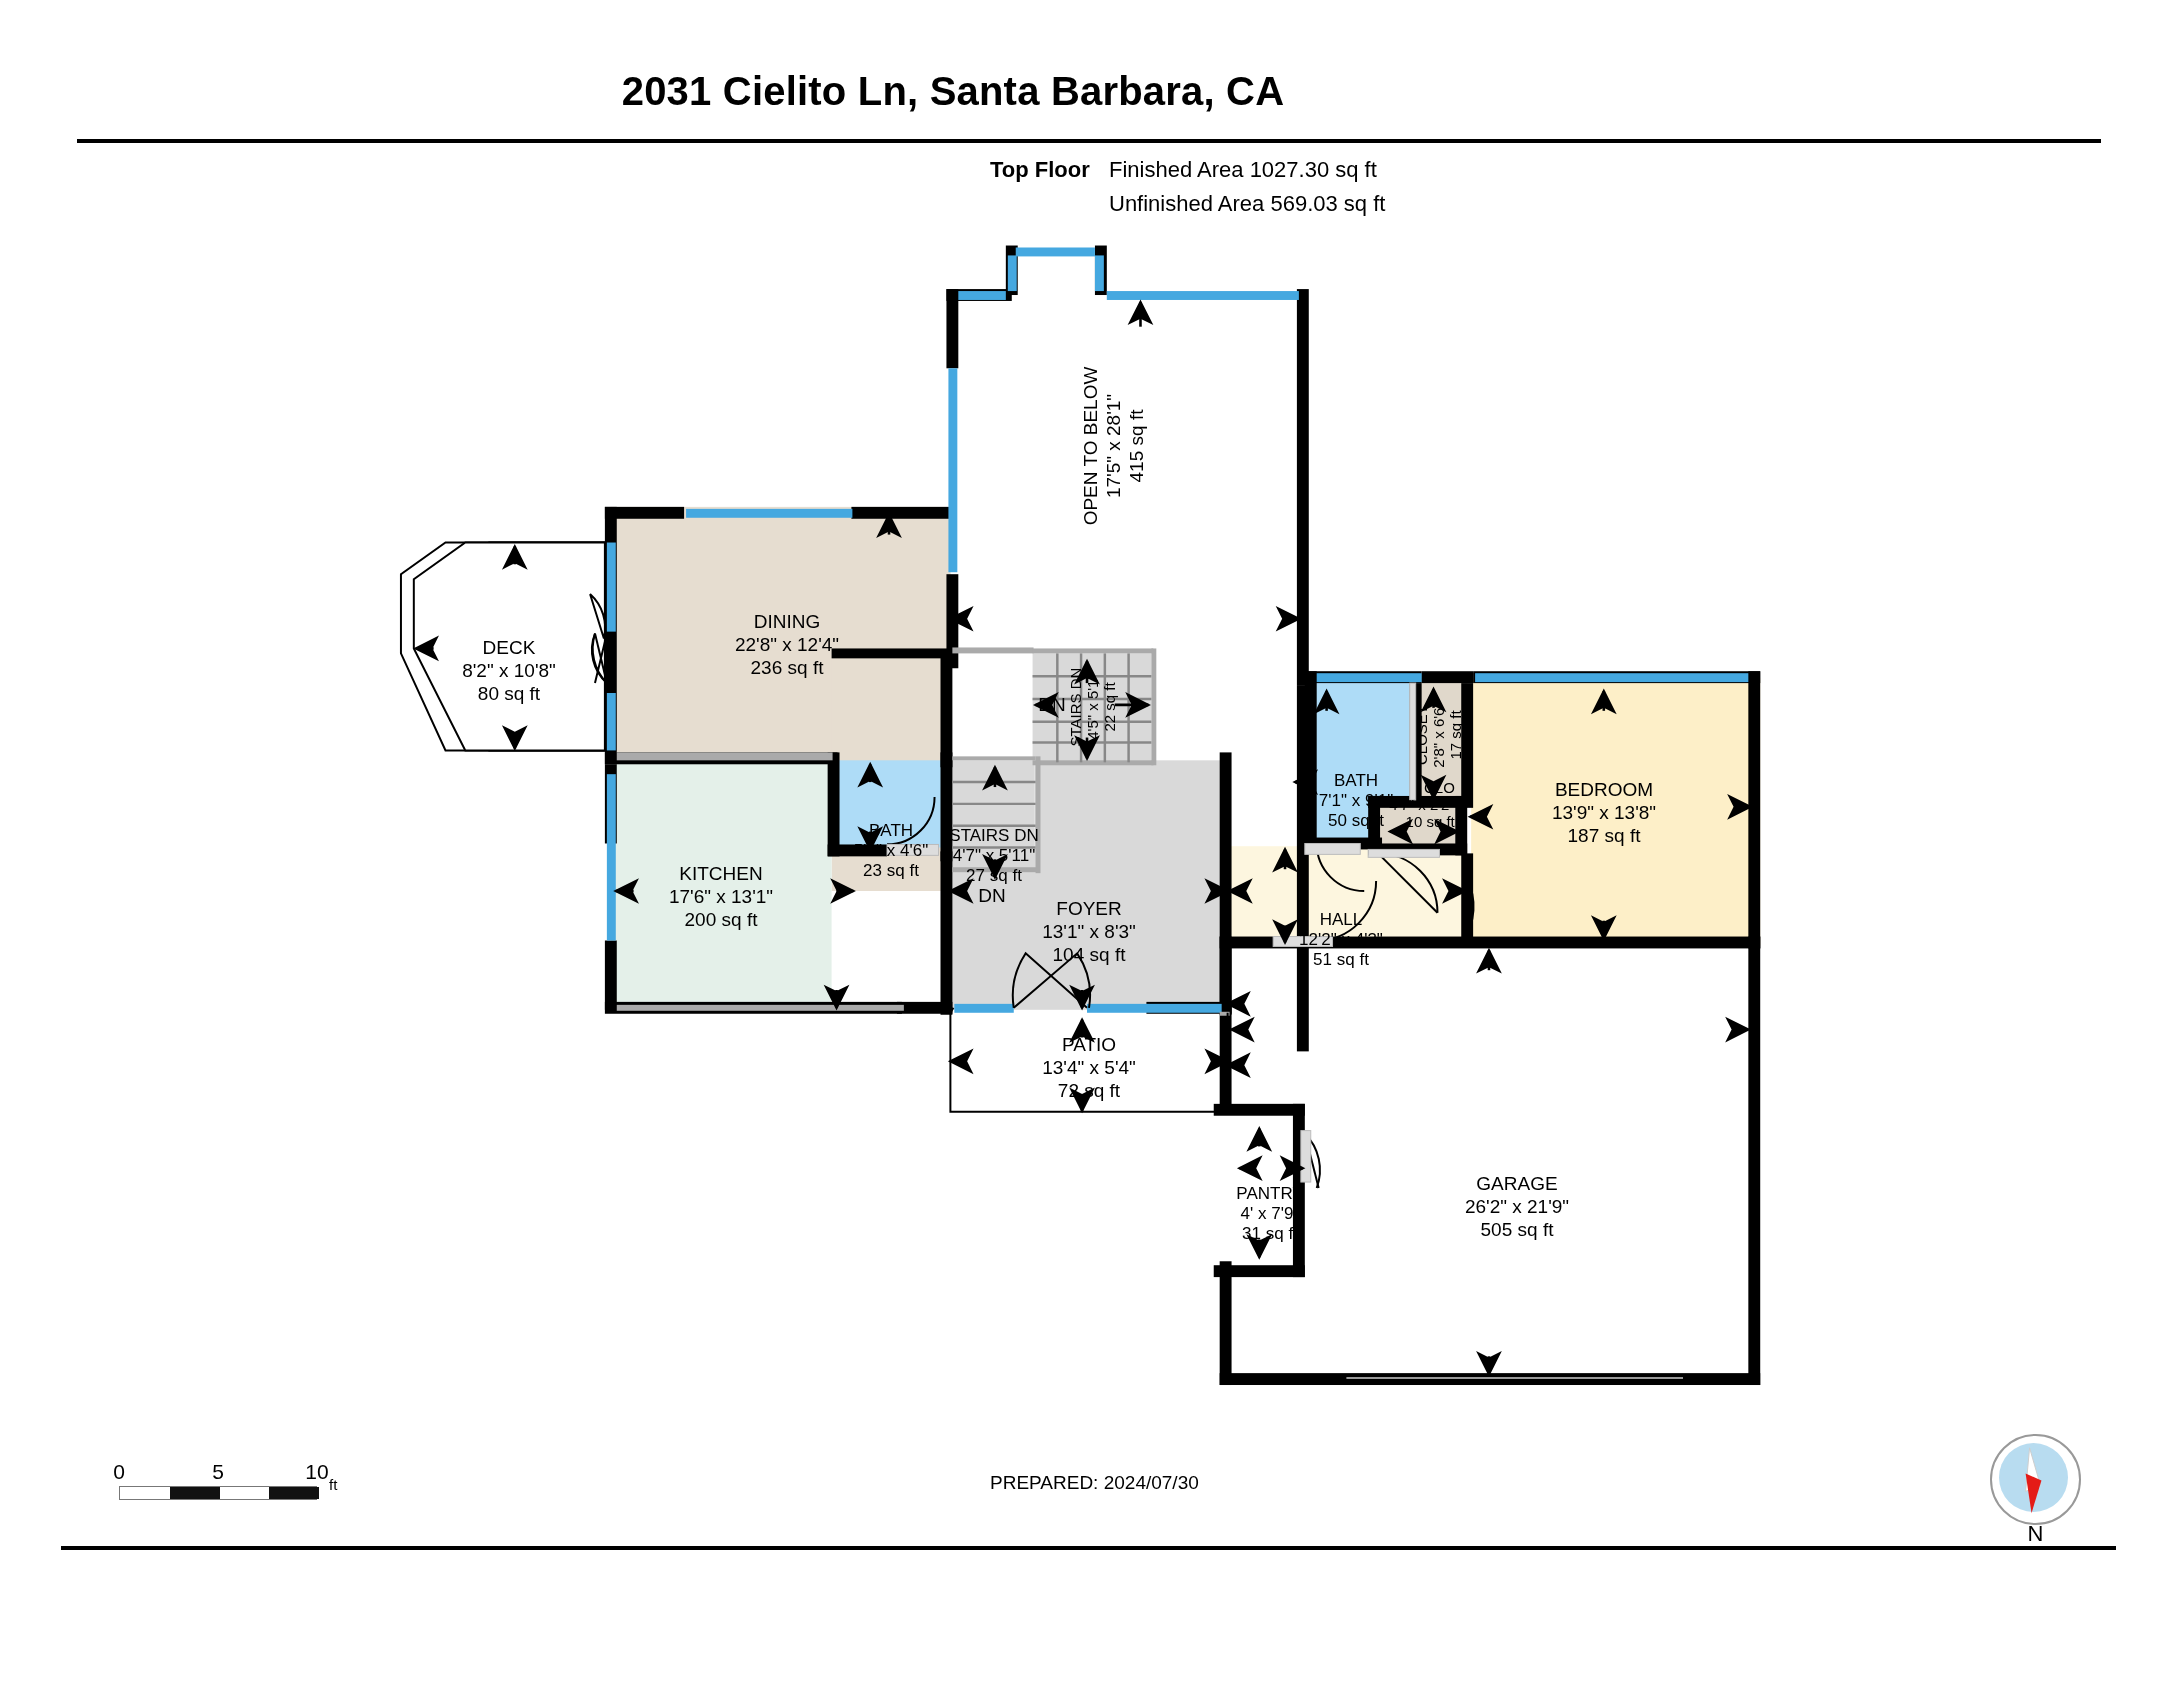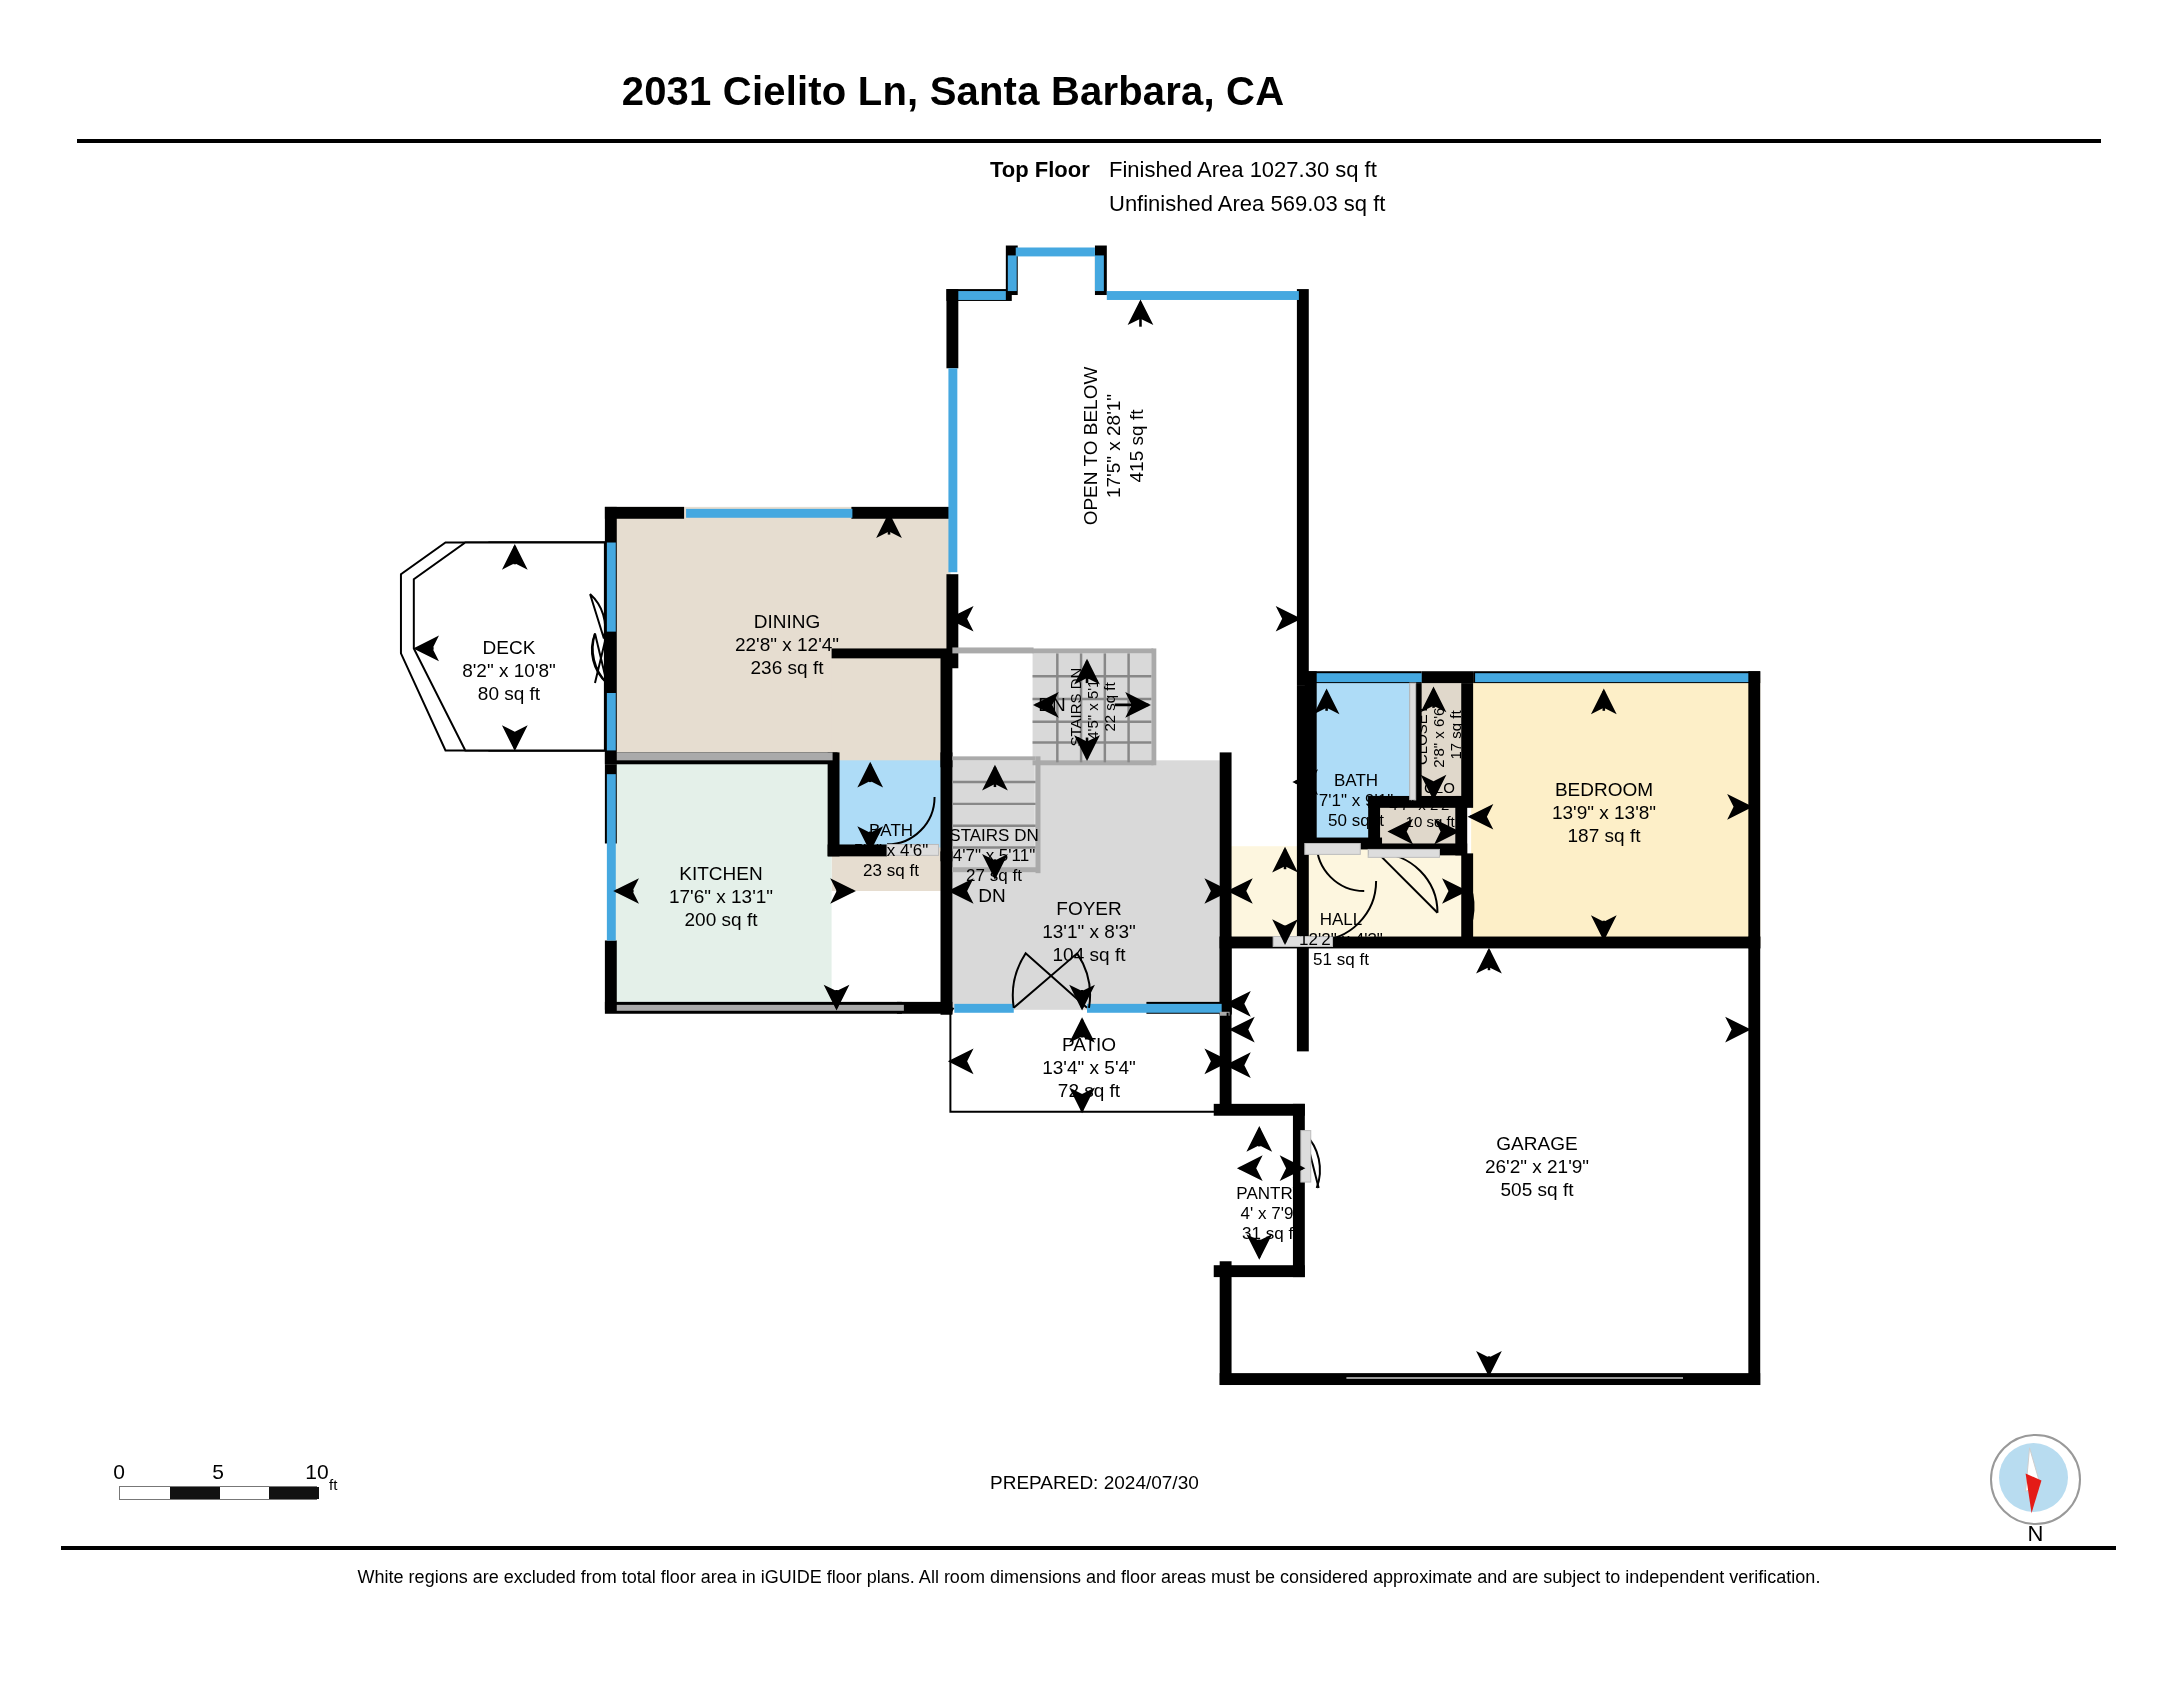--- a/index.html
+++ b/index.html
@@ -385,21 +385,21 @@
     <span>12'2" x 4'3"</span><br>
     <span>51 sq ft</span>
   </div>
 
   <div class="rlabel sm" style="left:1270px;top:1170px;">
     <span class="nm">PANTRY</span>
     <span>4' x 7'9"</span><br>
     <span>31 sq ft</span>
   </div>
 
-  <div class="rlabel" style="left:1517px;top:1166px;margin-left:20px;">
+  <div class="rlabel" style="left:1517px;top:1206px;">
     <span class="nm">GARAGE</span>
     <span>26'2" x 21'9"</span><br>
     <span>505 sq ft</span>
   </div>
 
   <div class="dn" style="left:1052px;top:705px;">DN</div>
   <div class="dn" style="left:992px;top:896px;">DN</div>
 
   <div class="scalebar">
     <span class="n" style="left:0px;">0</span>
@@ -418,16 +418,15 @@
     <div class="ring"></div>
     <div class="disc"></div>
     <svg width="91" height="91" style="position:absolute;left:0;top:0;" viewBox="0 0 92 92">
       <polygon points="40,14 51,52 36,58" fill="#FFFFFF" stroke="#CCCCCC" stroke-width="1"></polygon>
       <polygon points="36,40 52,47 42,80" fill="#E41B17"></polygon>
     </svg>
     <div class="nlabel">N</div>
   </div>
 
   <div class="rule-bottom"></div>
-  <div class="disclaimer">White regions are excluded from total floor area in iGUIDE floor plans. All room dimensions and floor areas must be considered approximate and are subject to independent verification.</div>
 
 </div>
 
 
 </body></html>

